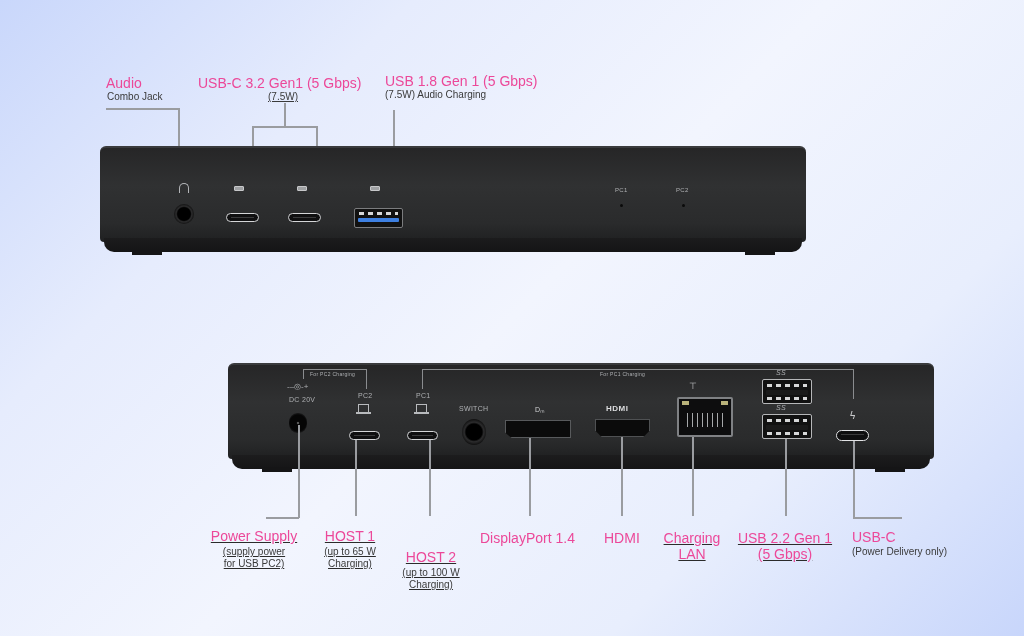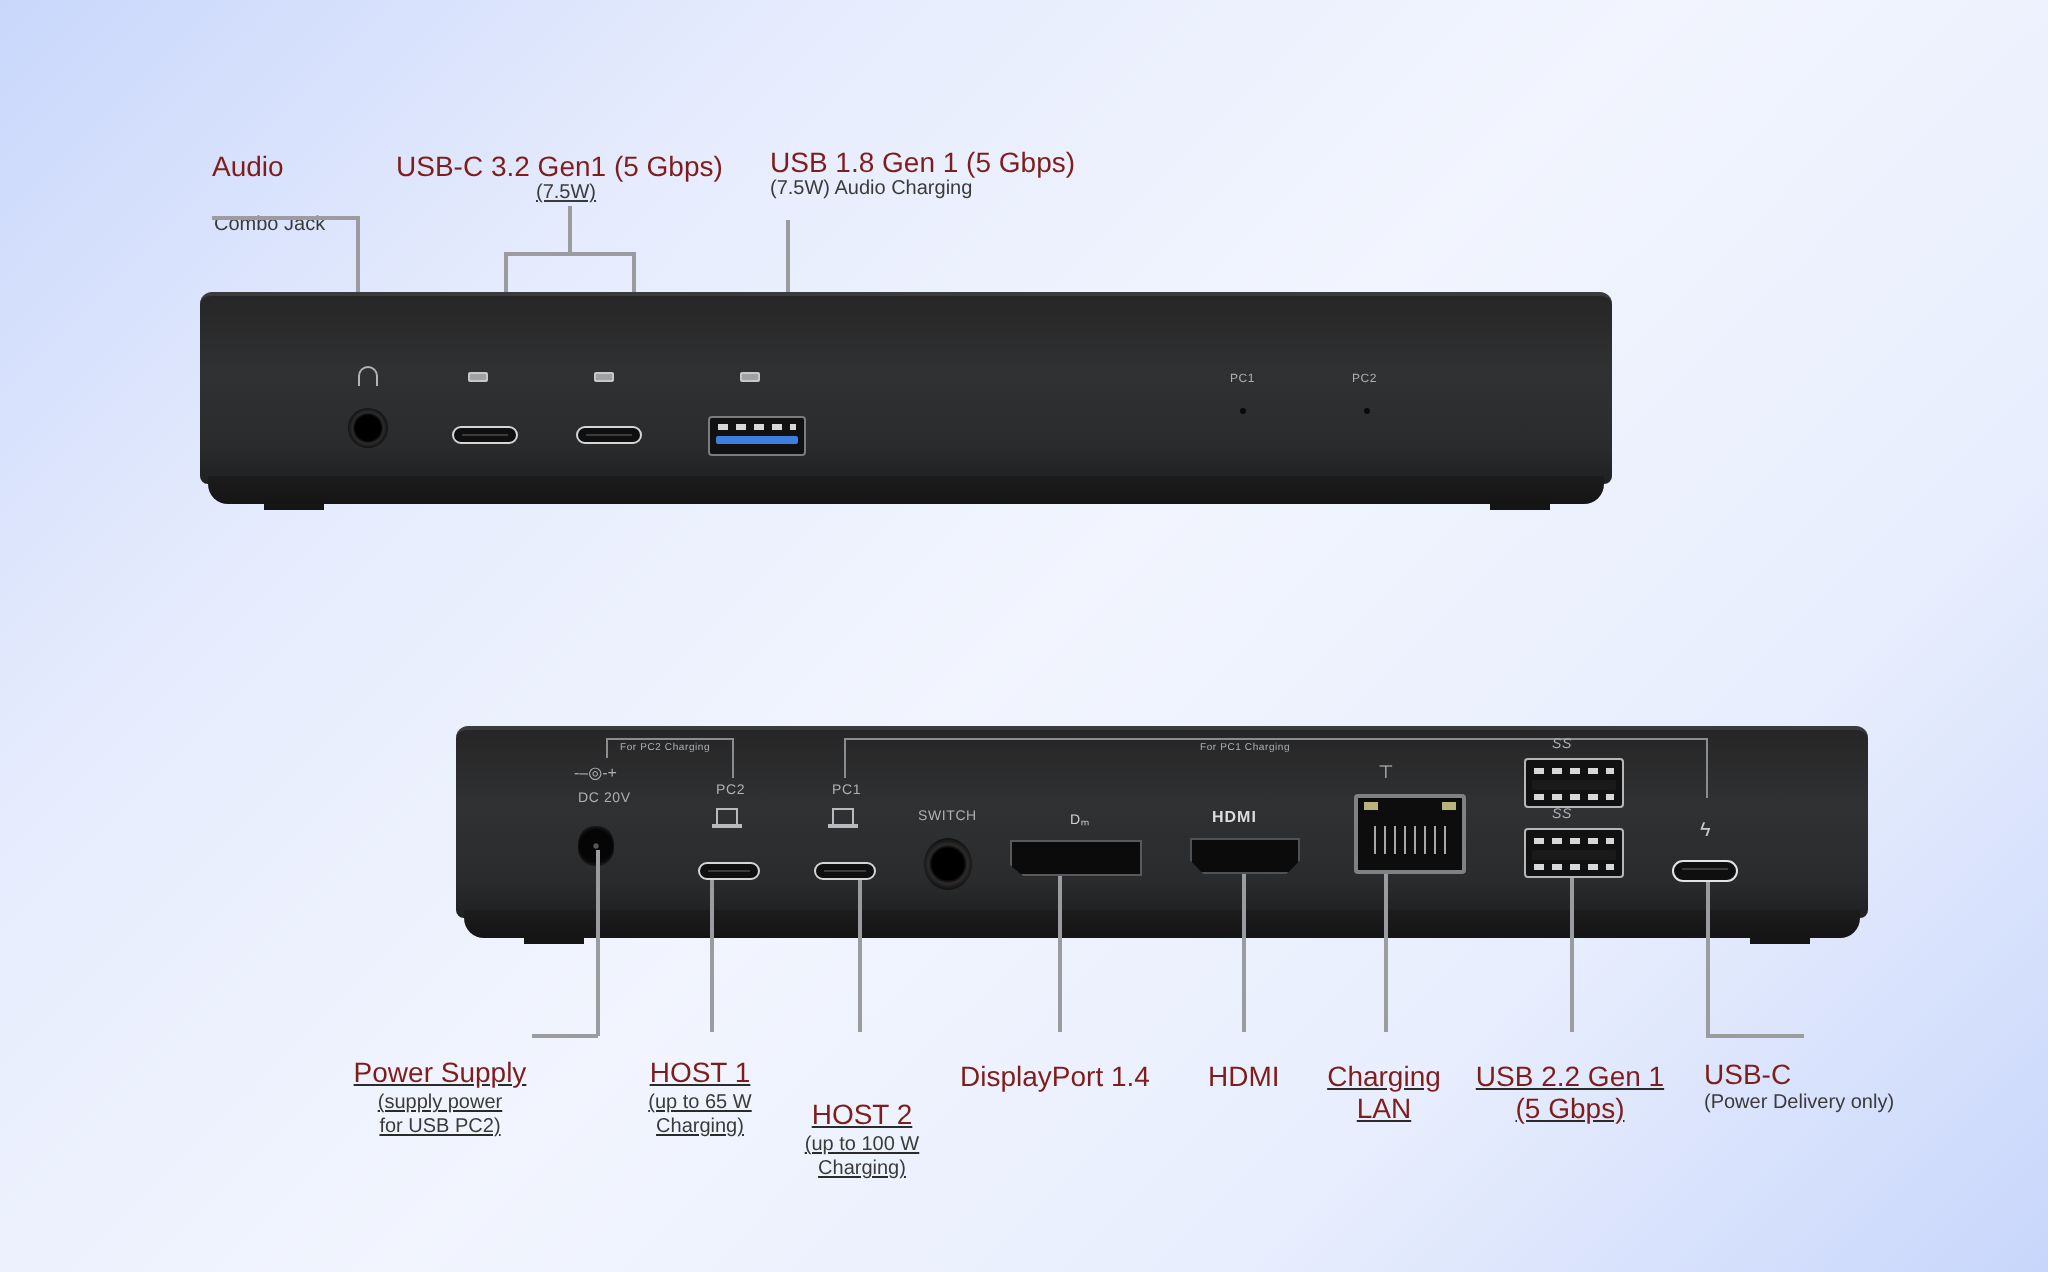--- a/index.html
+++ b/index.html
@@ -4,21 +4,21 @@
 <style>
   * { box-sizing: border-box; margin: 0; padding: 0; }
   html, body { width: 1024px; height: 636px; overflow: hidden; }
   body {
     position: relative;
     font-family: "Liberation Sans", sans-serif;
     color: #2b2b2b;
     background: linear-gradient(135deg, #c9d7fb 0%, #e6ecfd 25%, #f2f5fe 50%, #e8eefd 75%, #c8d6fb 100%);
   }
   .abs { position: absolute; }
-  .label-main { font-size: 14px; color: #7f1d1d; white-space: nowrap; line-height: 16px; }
+  .label-main { font-size: 14px; color: #ec4899; white-space: nowrap; line-height: 16px; }
   .label-sub { font-size: 10px; color: #3a3a3a; white-space: nowrap; line-height: 12px; }
   .center { text-align: center; text-decoration: underline; }
   .line { position: absolute; background: #9a9ca0; }
   .vline { width: 1.5px; }
   .hline { height: 1.5px; }
 
   
   .device {
     position: absolute;
     background: linear-gradient(180deg, #262627 0%, #303132 40%, #2a2b2c 80%, #1f2021 100%);
@@ -56,21 +56,21 @@
   .micro-badge { position: absolute; width: 10px; height: 5px; border: 1px solid #c7c8ca; border-radius: 1px; background: #9fa1a3; }
   .led { position: absolute; width: 3px; height: 3px; border-radius: 50%; background: #0a0a0a; }
   .dev-line { position: absolute; background: #8a8c8f; }
 </style>
 </head>
 <body>
 
 <div>
 
   <div class="abs label-main" style="left:106px;top:75px;">Audio</div>
-  <div class="abs label-sub" style="left:107px;top:91px;margin-top:16px;">Combo Jack</div>
+  <div class="abs label-sub" style="left:107px;top:91px;">Combo Jack</div>
 
   <div class="abs label-main" style="left:198px;top:75px;">USB-C 3.2 Gen1 (5 Gbps)</div>
   <div class="abs label-sub center" style="left:258px;top:91px;width:50px;">(7.5W)</div>
 
   <div class="abs label-main" style="left:385px;top:73px;">USB 1.8 Gen 1 (5 Gbps)</div>
   <div class="abs label-sub" style="left:385px;top:89px;">(7.5W) Audio Charging</div>
 
   <div class="line hline" style="left:106px;top:108px;width:73px;"></div>
   <div class="line vline" style="left:178px;top:108px;height:102px;"></div>
 
@@ -173,21 +173,21 @@
   <div class="line hline" style="left:266px;top:517px;width:33px;"></div>
   <div class="line vline" style="left:355px;top:440px;height:76px;"></div>
   <div class="line vline" style="left:429px;top:440px;height:76px;"></div>
   <div class="line vline" style="left:529px;top:438px;height:78px;"></div>
   <div class="line vline" style="left:621px;top:437px;height:79px;"></div>
   <div class="line vline" style="left:692px;top:437px;height:79px;"></div>
   <div class="line vline" style="left:785px;top:439px;height:77px;"></div>
   <div class="line vline" style="left:853px;top:441px;height:78px;"></div>
   <div class="line hline" style="left:853px;top:517px;width:49px;"></div>
 
-  <div class="abs center" style="left:160px;top:528px;width:120px;">
+  <div class="abs center" style="left:194px;top:528px;width:120px;">
     <div class="label-main">Power Supply</div>
     <div class="label-sub" style="margin-top:2px;">(supply power</div>
     <div class="label-sub">for USB PC2)</div>
   </div>
 
   <div class="abs center" style="left:310px;top:528px;width:80px;">
     <div class="label-main">HOST 1</div>
     <div class="label-sub" style="margin-top:2px;">(up to 65 W</div>
     <div class="label-sub">Charging)</div>
   </div>

